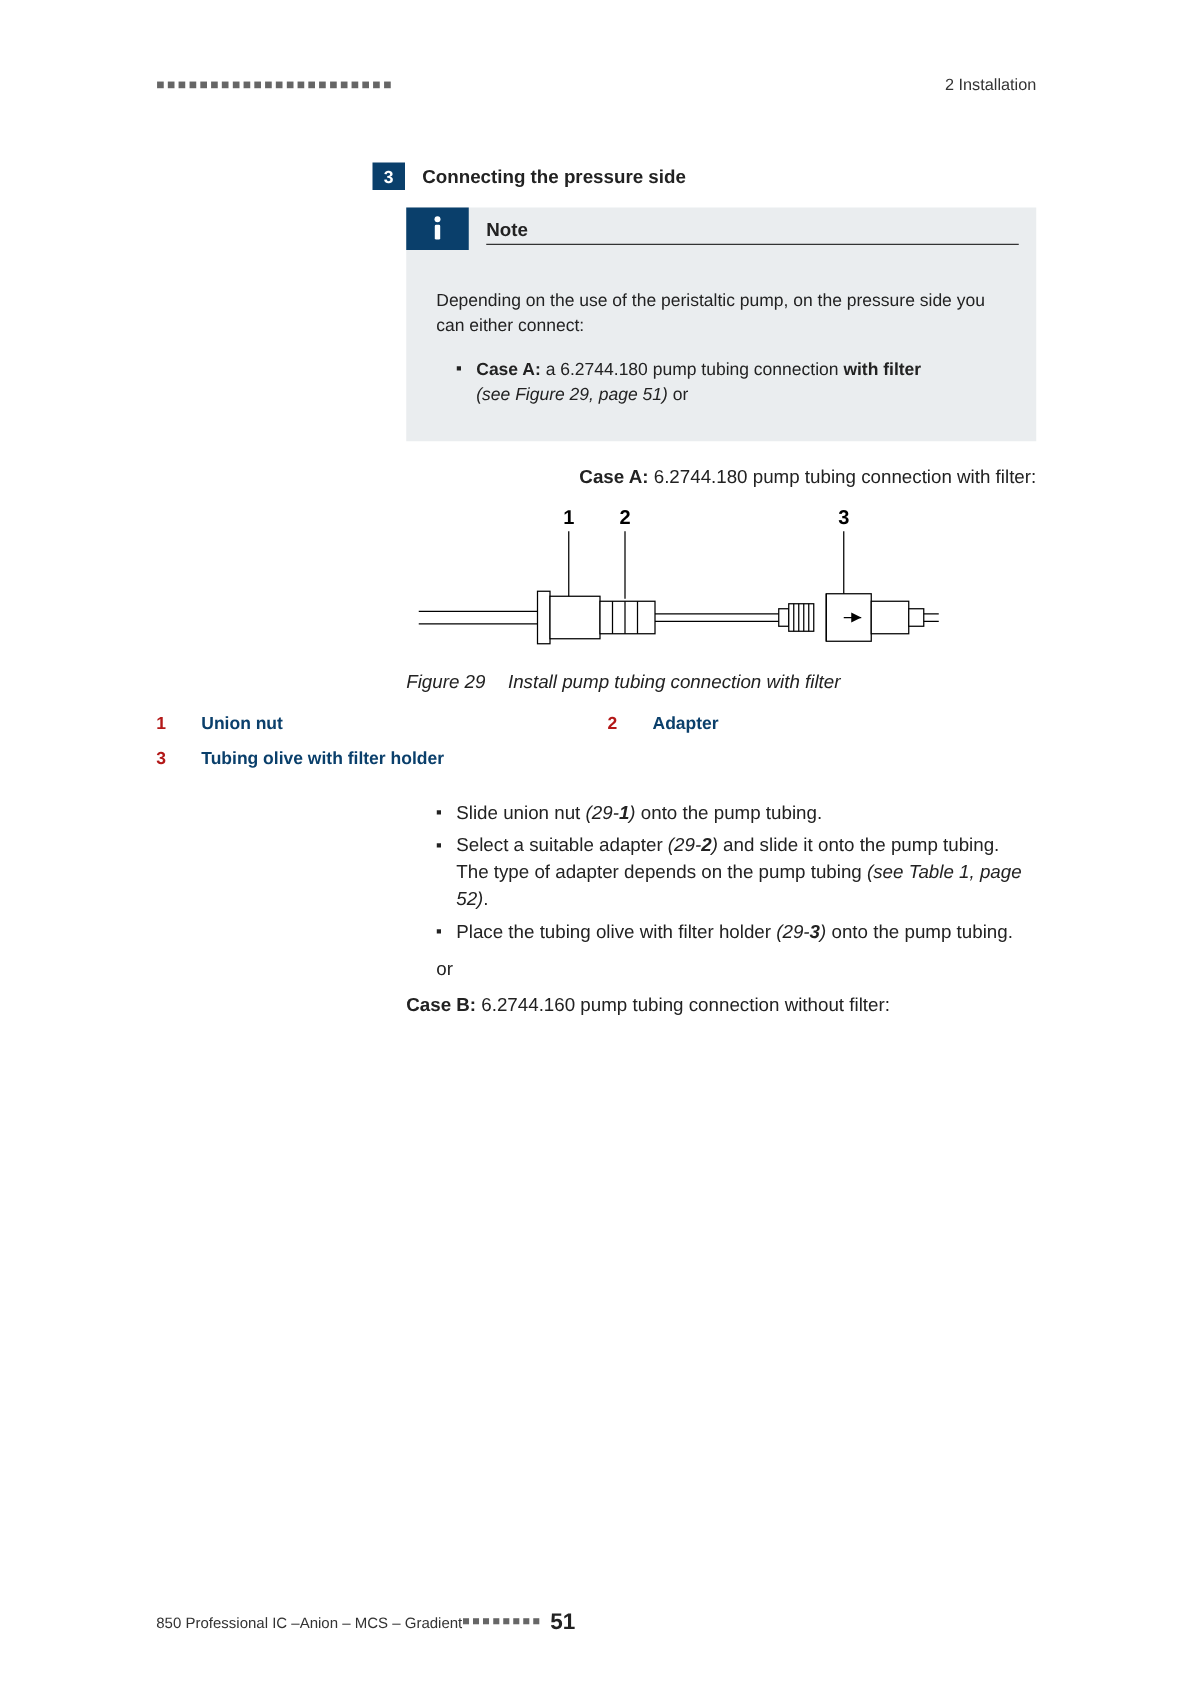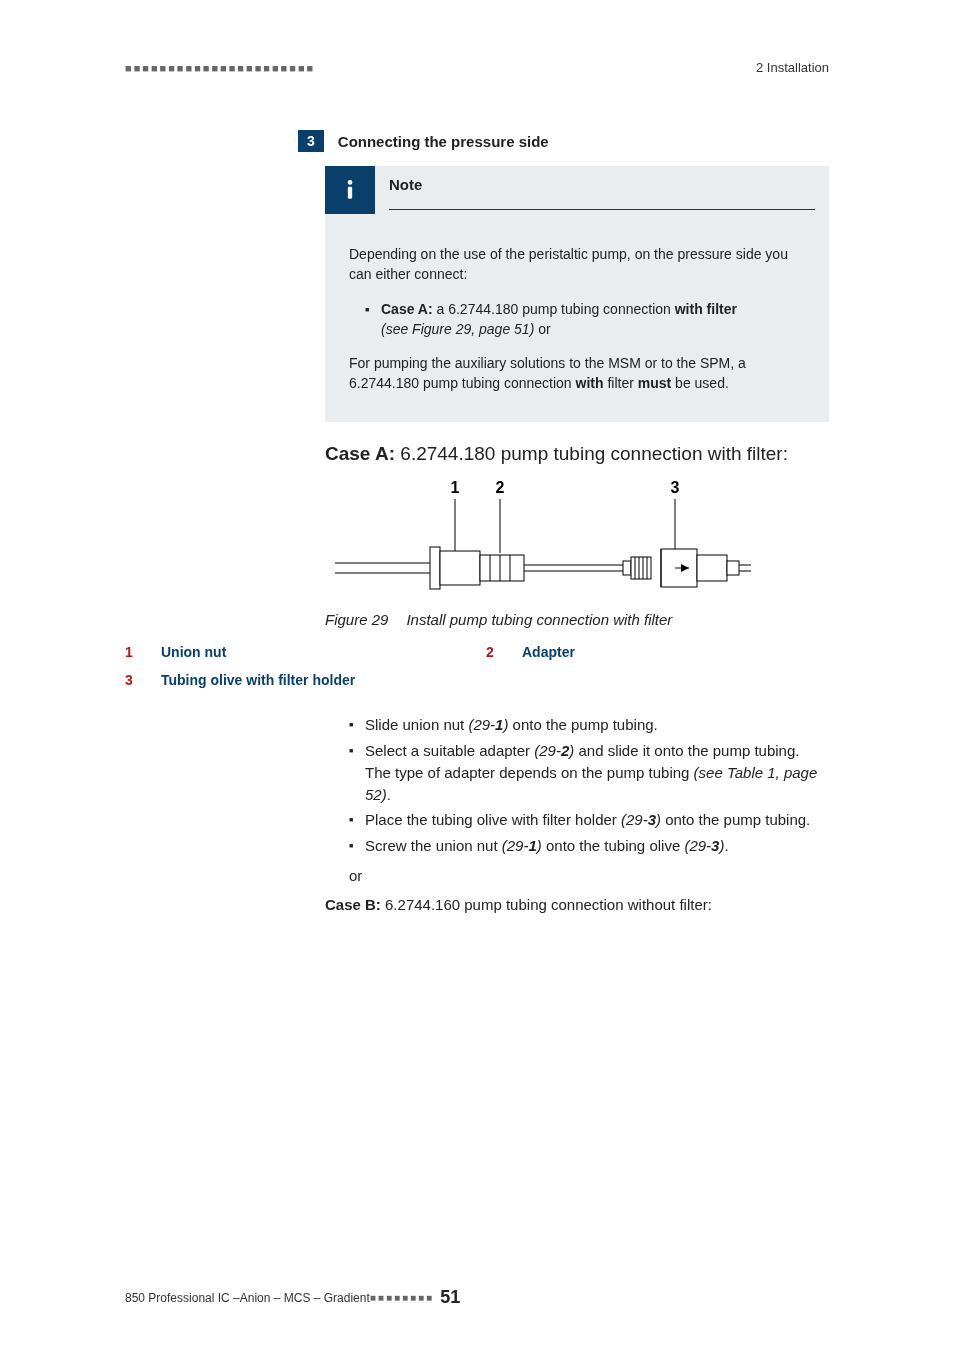--- a/index.html
+++ b/index.html
@@ -9,29 +9,29 @@
   .dashes { letter-spacing: 2px; color: #666; font-size: 11px; font-weight: bold; }
   .chapter { font-size: 13px; color: #333; text-align: right; }
   .step-row { display: flex; align-items: center; gap: 14px; margin-left: 173px; margin-bottom: 14px; }
   .step-badge { background: #0a3f6b; color: #fff; font-weight: bold; font-size: 14px; padding: 3px 9px; }
   .step-title { font-weight: bold; font-size: 15px; }
   .note-box { margin-left: 200px; background: #eaedef; padding: 0 0 14px 0; margin-bottom: 18px; }
   .note-head { display: flex; align-items: stretch; }
   .note-icon-wrap { background: #0a3f6b; color: #fff; width: 50px; display: flex; align-items: center; justify-content: center; }
   .note-icon-wrap svg { width: 26px; height: 26px; }
   .note-title-wrap { flex: 1; padding: 10px 14px 4px 14px; }
-  .note-title { font-weight: bold; font-size: 15px; display: block; border-bottom: 1px solid #333; padding-bottom: 16px; }
+  .note-title { font-weight: bold; font-size: 15px; display: block; border-bottom: 1px solid #333; padding-bottom: 2px; }
   .note-body { padding: 30px 24px 0 24px; font-size: 14px; line-height: 1.45; }
   .note-body p { margin-bottom: 14px; }
   .note-body ul { list-style: none; padding-left: 16px; margin-bottom: 14px; }
   .note-body li { position: relative; padding-left: 16px; margin-bottom: 4px; }
   .note-body li::before { content: "■"; position: absolute; left: 0; top: 6px; font-size: 7px; }
   .note-body em { font-style: italic; }
   .note-body b { font-weight: bold; }
-  .block { margin-left: 200px; font-size: 19px; line-height: 1.45; }
+  .block { font-size: 15px; line-height: 1.45; text-align: right; }
   .block p { margin-bottom: 8px; }
   .fig-wrap { margin-left: 200px; margin-top: 8px; margin-bottom: 6px; }
   .fig-svg { display: block; }
   .fig-caption { margin-left: 200px; font-style: italic; font-size: 15px; margin-bottom: 16px; }
   .fig-caption .label { font-style: italic; margin-right: 18px; text-align: right; }
   .legend { display: grid; grid-template-columns: 18px 1fr 18px 1fr; column-gap: 18px; row-gap: 12px; font-size: 14px; margin-bottom: 26px; }
   .legend .num { color: #b31818; font-weight: bold; }
   .legend .txt { color: #0a3f6b; font-weight: bold; }
   .steps { margin-left: 224px; font-size: 15px; line-height: 1.45; list-style: none; }
   .steps li { position: relative; padding-left: 16px; margin-bottom: 4px; }
@@ -73,23 +73,20 @@
       </div>
     </div>
     <div class="note-body">
       <p>Depending on the use of the peristaltic pump, on the pressure side you can either connect:</p>
       <ul>
         <li>
           <b>Case A:</b><span> a 6.2744.180 pump tubing connection </span><b>with filter</b>
           <br><em>(see Figure 29, page 51)</em><span> or</span>
         </li>
       </ul>
-      <p>
-        <span>For pumping the auxiliary solutions to the MSM or to the SPM, a 6.2744.180 pump tubing connection </span><b>with</b><span> filter </span><b>must</b><span> be used.</span>
-      </p>
     </div>
   </div>
 
   <div class="block">
     <p><b>Case A:</b><span> 6.2744.180 pump tubing connection with filter:</span></p>
   </div>
 
   <div class="fig-wrap">
     <svg class="fig-svg" width="500" height="130" viewBox="0 0 500 130">
 
@@ -153,23 +150,20 @@
   <ul class="steps">
     <li>
       <span>Slide union nut </span><em><span>(29-</span><b>1</b><span>)</span></em><span> onto the pump tubing.</span>
     </li>
     <li>
       <span>Select a suitable adapter </span><em><span>(29-</span><b>2</b><span>)</span></em><span> and slide it onto the pump tubing. The type of adapter depends on the pump tubing </span><em>(see Table 1, page 52)</em><span>.</span>
     </li>
     <li>
       <span>Place the tubing olive with filter holder </span><em><span>(29-</span><b>3</b><span>)</span></em><span> onto the pump tubing.</span>
     </li>
-    <li>
-      <span>Screw the union nut </span><em><span>(29-</span><b>1</b><span>)</span></em><span> onto the tubing olive </span><em><span>(29-</span><b>3</b><span>)</span></em><span>.</span>
-    </li>
   </ul>
 
   <div class="or-line">or</div>
 
   <div class="case-b">
     <b>Case B:</b><span> 6.2744.160 pump tubing connection without filter:</span>
   </div>
 
   <div class="footer">
     <span class="footer-left">850 Professional IC –Anion – MCS – Gradient</span>

